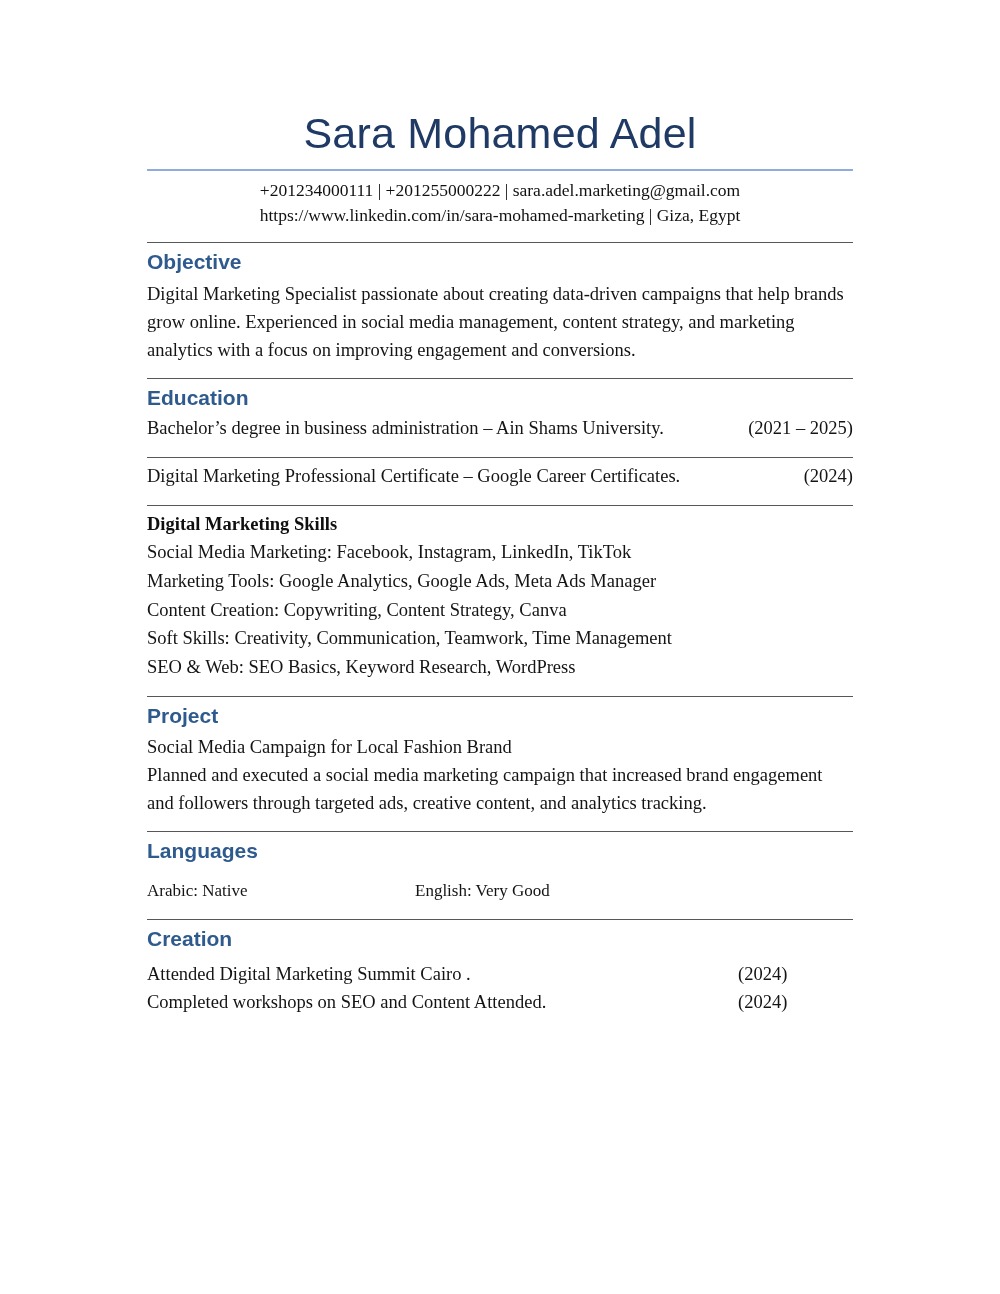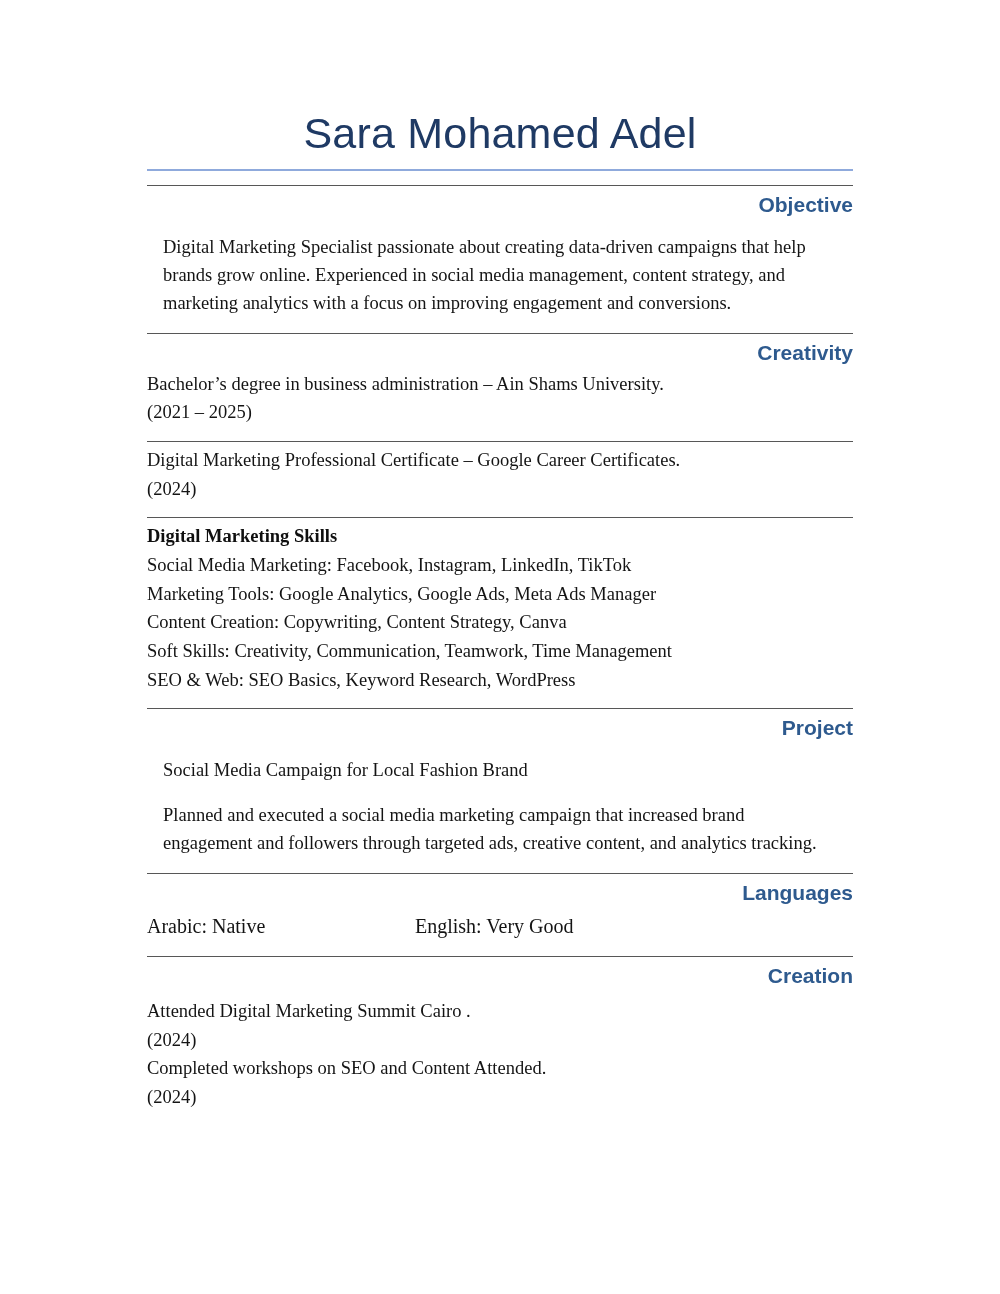--- a/index.html
+++ b/index.html
@@ -50,45 +50,44 @@
   }
   .contact div { white-space: nowrap; }
 
   
   .sec-rule {
     height: 0;
     border-top: 1.6px solid #575757;
     margin-top: 14px;
   }
   .sec-head {
-    text-align: right;
+    text-align: left;
     font-family: "Liberation Sans", "DejaVu Sans", sans-serif;
     font-weight: bold;
     font-size: 21px;
     color: #2E5A8E;
     margin-top: 7px;
     line-height: 1.15;
   }
 
   
   .body-text {
     font-size: 18.5px;
     line-height: 1.52;
     color: #141414;
     margin-top: 6px;
   }
-  .body-text p { margin: 16px; }
+  .body-text p { margin: 0; }
 
   .line-row {
     display: flex;
     align-items: baseline;
     font-size: 18.5px;
     line-height: 1.55;
     color: #141414;
-    flex-direction: column;
   }
   .line-row .txt { flex: 0 1 auto; }
   .line-row .spacer { flex: 1 1 auto; }
   .line-row .date { flex: 0 0 auto; white-space: nowrap; }
 
   
   .activity-row .date {
     width: 115px;
     text-align: left;
     padding-left: 0;
@@ -102,48 +101,52 @@
     color: #0f0f0f;
   }
   .skill-line {
     font-size: 18.5px;
     line-height: 1.55;
     color: #141414;
   }
 
   .lang-row {
     display: flex;
-    font-size: 20px;
+    font-size: 17px;
     line-height: 1.55;
     color: #141414;
-    margin-top: 6px;
+    margin-top: 15px;
   }
   .lang-row .lang-a { width: 268px; flex: 0 0 auto; }
   .lang-row .lang-b { flex: 0 0 auto; }
 
   .mt-proj { margin-top: 5px; }
   .mt-small { margin-top: 4px; }
   .mt-act { margin-top: 9px; }
 </style>
 </head>
 <body>
 
 <div class="page">
 
   <div class="name">Sara Mohamed Adel</div>
   <div class="name-rule"></div>
+  <div class="contact">
+    <div>+201234000111 | +201255000222 | sara.adel.marketing@gmail.com</div>
+    <div>https://www.linkedin.com/in/sara-mohamed-marketing | Giza, Egypt</div>
+  </div>
 
   <div class="sec-rule"></div>
   <div class="sec-head">Objective</div>
   <div class="body-text">
     <p>Digital Marketing Specialist passionate about creating data-driven campaigns that help brands grow online. Experienced in social media management, content strategy, and marketing analytics with a focus on improving engagement and conversions.</p>
   </div>
 
   <div class="sec-rule"></div>
-  <div class="sec-head">Creativity</div>
+  <div class="sec-head">Education</div>
   <div class="line-row mt-small">
     <span class="txt">Bachelor’s degree in business administration – Ain Shams University.</span>
     <span class="spacer"></span>
     <span class="date">(2021 – 2025)</span>
   </div>
 
   <div class="sec-rule"></div>
   <div class="line-row mt-small">
     <span class="txt">Digital Marketing Professional Certificate – Google Career Certificates.</span>
     <span class="spacer"></span>

